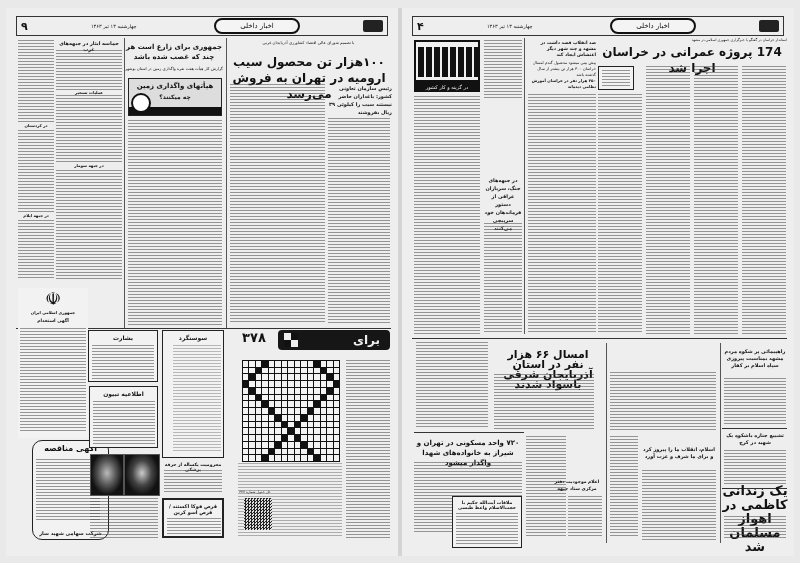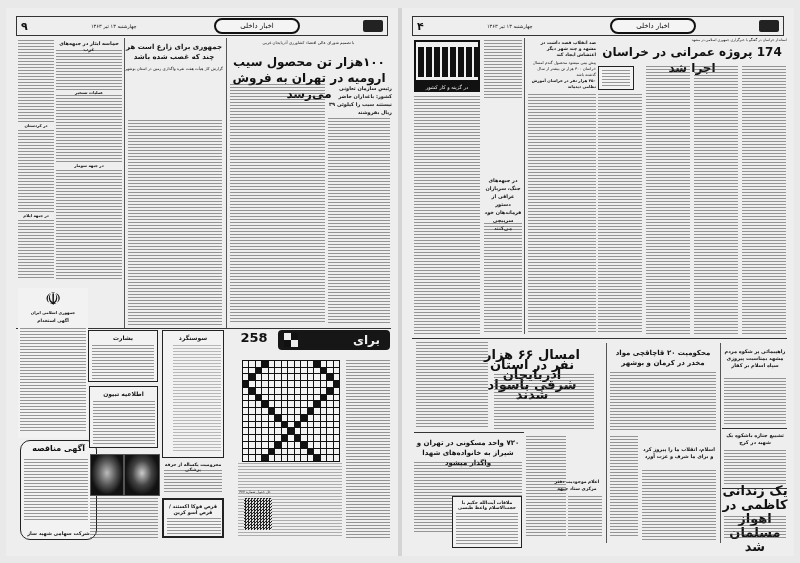--- a/index.html
+++ b/index.html
@@ -44,40 +44,46 @@
 
     <div class="hl" style="left:220px;top:32px;width:165px;font-size:4px;font-weight:normal;">با تصمیم شورای عالی اقتصاد کشاورزی آذربایجان غربی</div>
     <div class="hl" style="left:218px;top:46px;width:170px;font-size:12px;line-height:16px;">۱۰۰هزار تن محصول سیب ارومیه در تهران به فروش می‌رسد</div>
     <div class="hl" style="left:320px;top:76px;width:66px;font-size:5px;line-height:8px;text-align:right;">رئیس سازمان تعاونی کشور: باغداران حاضر نیستند سیب را کیلوئی ۳۹ ریال بفروشند</div>
     <div class="col textfill" style="left:224px;top:76px;width:95px;height:240px;"></div>
     <div class="col textfill" style="left:322px;top:110px;width:62px;height:206px;"></div>
     <div class="vrule" style="left:220px;top:30px;height:290px;"></div>
 
     <div class="hl" style="left:118px;top:34px;width:100px;font-size:7px;line-height:10px;">جمهوری برای زارع است هر چند که غصب شده باشد</div>
     <div class="hl" style="left:118px;top:58px;width:100px;font-size:4px;line-height:5px;font-weight:normal;">گزارش کار هیأت هفت نفره واگذاری زمین در استان بوشهر</div>
+    <div class="box" style="left:122px;top:70px;width:94px;height:38px;background:#ddd;">
+      <div class="adtitle" style="font-size:7px;">هیأتهای واگذاری زمین</div>
+      <div class="adtitle" style="font-size:6px;">چه میکنند؟</div>
+      <div style="position:absolute;left:0;bottom:0;width:100%;height:8px;background:#111;"></div>
+      <div style="position:absolute;left:2px;top:14px;width:16px;height:16px;border-radius:50%;background:#fff;border:2px solid #111;"></div>
+    </div>
     <div class="col textfill" style="left:122px;top:112px;width:94px;height:205px;"></div>
     <div class="vrule" style="left:118px;top:30px;height:290px;"></div>
 
     <div class="hl" style="left:50px;top:32px;width:66px;font-size:5px;">حماسه ایثار در جبهه‌های غرب</div>
     <div class="col textfill" style="left:50px;top:42px;width:66px;height:230px;"></div>
     <div class="hl" style="left:50px;top:82px;width:66px;font-size:4px;background:#eee;">عملیات تسخیر</div>
     <div class="hl" style="left:50px;top:155px;width:66px;font-size:4px;background:#eee;">در جبهه سومار</div>
     <div class="col textfill" style="left:12px;top:32px;width:36px;height:240px;"></div>
     <div class="hl" style="left:12px;top:115px;width:36px;font-size:4px;background:#eee;">در کردستان</div>
     <div class="hl" style="left:12px;top:205px;width:36px;font-size:4px;background:#eee;">در جبهه ایلام</div>
 
     <div class="rule" style="left:10px;top:320px;width:375px;"></div>
 
     <div class="box" style="left:12px;top:280px;width:70px;height:150px;border:none;">
       <div class="emblem" style="left:20px;top:0;width:30px;">☫</div>
       <div class="adtitle" style="margin-top:22px;font-size:4px;">جمهوری اسلامی ایران</div>
       <div class="adtitle" style="font-size:4.5px;">آگهی استخدام</div>
       <div class="col textfill" style="left:2px;top:40px;width:66px;height:105px;"></div>
     </div>
-    <div class="box" style="left:14px;top:432px;width:77px;height:100px;border-radius:10px;">
+    <div class="box" style="left:26px;top:432px;width:77px;height:100px;border-radius:10px;">
       <div class="adtitle" style="font-size:8px;">آگهی مناقصه</div>
       <div class="col textfill" style="left:3px;top:18px;width:64px;height:62px;"></div>
       <div class="adtitle" style="position:absolute;bottom:3px;width:100%;font-size:5px;">شرکت سهامی شهید ساز</div>
     </div>
 
     <div class="box" style="left:82px;top:322px;width:70px;height:52px;">
       <div class="adtitle">بشارت</div>
       <div class="col textfill" style="left:3px;top:14px;width:62px;height:34px;"></div>
     </div>
     <div class="box" style="left:83px;top:378px;width:69px;height:62px;">
@@ -96,21 +102,21 @@
     <div class="col textfill" style="left:158px;top:462px;width:58px;height:22px;"></div>
     <div class="box" style="left:156px;top:490px;width:62px;height:40px;border-width:2px;">
       <div class="adtitle" style="font-size:5px;">قرص فوکا اکستند / قرص اسو کرین</div>
       <div class="col textfill" style="left:3px;top:18px;width:54px;height:18px;"></div>
     </div>
 
     <div style="position:absolute;left:272px;top:322px;width:112px;height:20px;background:#161616;border-radius:4px;color:#eee;font-size:12px;font-weight:bold;text-align:right;padding-right:10px;box-sizing:border-box;line-height:20px;">
       <span>برای</span>
       <span style="position:absolute;left:6px;top:3px;width:14px;height:14px;background:conic-gradient(#111 0 25%,#eee 0 50%,#111 0 75%,#eee 0);"></span>
     </div>
-    <div class="hl" style="left:226px;top:322px;width:44px;font-size:13px;">258</div>
+    <div class="hl" style="left:226px;top:322px;width:44px;font-size:13px;">۳۷۸</div>
     <div class="grid" id="xgrid" style="left:236px;top:352px;width:96px;height:100px;">
         <div></div>
         <div></div>
         <div></div>
         <div class="b"></div>
         <div></div>
         <div></div>
         <div></div>
         <div></div>
         <div></div>
@@ -368,36 +374,35 @@
     </div>
     <div style="position:absolute;left:12px;top:74px;width:66px;height:10px;background:#111;color:#eee;font-size:5px;text-align:center;line-height:10px;direction:rtl;">در گزینه و کار کشور</div>
     <div class="col textfill" style="left:12px;top:88px;width:66px;height:238px;"></div>
     <div class="col textfill" style="left:82px;top:32px;width:38px;height:60px;"></div>
     <div class="hl" style="left:82px;top:168px;width:38px;font-size:5px;line-height:8px;background:#eee;">در جبهه‌های جنگ، سربازان عراقی از دستور فرماندهان خود سرپیچی می‌کنند</div>
     <div class="col textfill" style="left:82px;top:215px;width:38px;height:110px;"></div>
 
     <div class="rule" style="left:10px;top:330px;width:375px;"></div>
 
     <div class="col textfill" style="left:14px;top:334px;width:72px;height:86px;"></div>
-    <div class="hl" style="left:80px;top:342px;width:100px;font-size:13px;line-height:10px;">امسال ۶۶ هزار نفر در استان آذربایجان شرقی باسواد شدند</div>
+    <div class="hl" style="left:96px;top:342px;width:100px;font-size:11px;line-height:10px;">امسال ۶۶ هزار نفر در استان آذربایجان شرقی باسواد شدند</div>
     <div class="col textfill" style="left:92px;top:366px;width:100px;height:28px;"></div>
     <div class="col textfill" style="left:92px;top:396px;width:100px;height:26px;"></div>
     <div class="rule" style="left:12px;top:424px;width:110px;"></div>
     <div class="hl" style="left:12px;top:430px;width:108px;font-size:7px;line-height:10px;">۷۲۰ واحد مسکونی در تهران و شیراز به خانواده‌های شهدا واگذار میشود</div>
     <div class="col textfill" style="left:12px;top:454px;width:108px;height:70px;"></div>
     <div class="box" style="left:50px;top:488px;width:70px;height:52px;border-width:1px;">
       <div class="adtitle" style="font-size:4.5px;">ملاقات آیت‌الله حکیم با حجت‌الاسلام واعظ طبسی</div>
       <div class="col textfill" style="left:3px;top:16px;width:62px;height:32px;"></div>
     </div>
     <div class="col textfill" style="left:124px;top:428px;width:40px;height:100px;"></div>
     <div class="hl" style="left:150px;top:470px;width:50px;font-size:4.5px;line-height:7px;">اعلام موجودیت دفتر مرکزی ستاد جبهه</div>
     <div class="col textfill" style="left:166px;top:488px;width:34px;height:40px;"></div>
     <div class="vrule" style="left:204px;top:335px;height:200px;"></div>
 
-    <div class="hl" style="left:208px;top:340px;width:106px;font-size:7px;line-height:10px;">محکومیت ۲۰ قاچاقچی مواد مخدر در کرمان و بوشهر</div>
     <div class="col textfill" style="left:208px;top:364px;width:106px;height:60px;"></div>
     <div class="hl" style="left:240px;top:438px;width:74px;font-size:5px;line-height:7px;">اسلام، انقلاب ما را پیروز کرد و برای ما شرف و عزت آورد</div>
     <div class="col textfill" style="left:240px;top:462px;width:74px;height:70px;"></div>
     <div class="col textfill" style="left:208px;top:428px;width:28px;height:100px;"></div>
     <div class="vrule" style="left:318px;top:335px;height:200px;"></div>
 
     <div class="hl" style="left:320px;top:340px;width:66px;font-size:5px;line-height:7px;">راهپیمائی پر شکوه مردم مشهد بمناسبت پیروزی سپاه اسلام بر کفار</div>
     <div class="col textfill" style="left:322px;top:370px;width:62px;height:48px;"></div>
     <div class="rule" style="left:320px;top:420px;width:65px;"></div>
     <div class="hl" style="left:320px;top:424px;width:66px;font-size:5px;line-height:7px;">تشییع جنازه باشکوه یک شهید در کرج</div>

